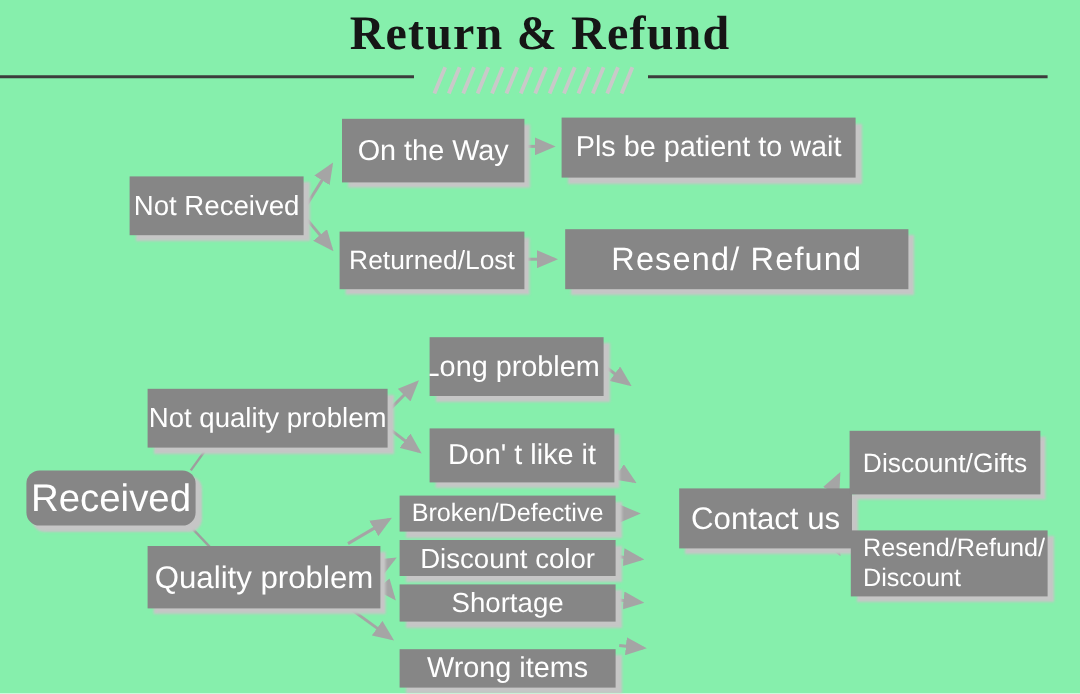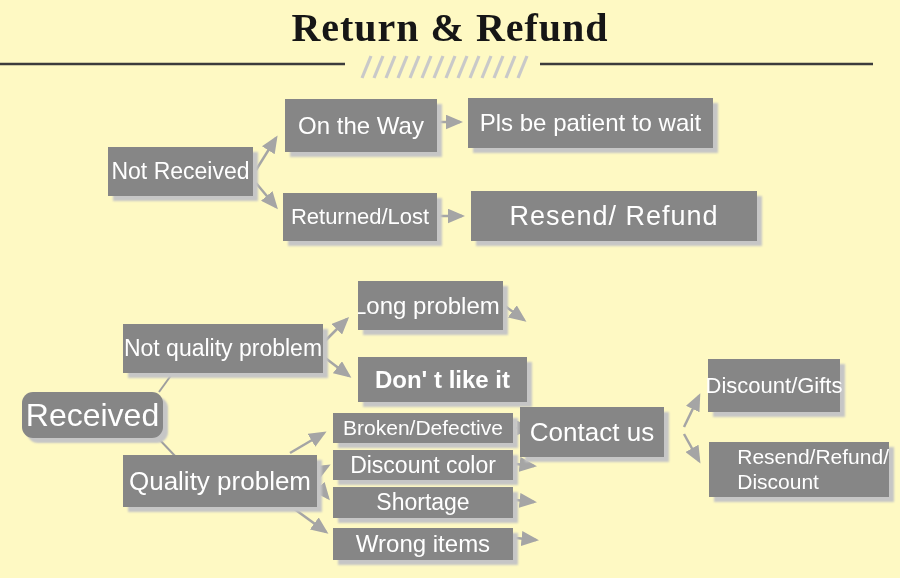--- a/index.html
+++ b/index.html
@@ -1,17 +1,17 @@
 <!DOCTYPE html>
 <html><head>
 <meta charset="utf-8">
 <style>
   html,body{margin:0;padding:0;background:#ffffff;}
   .stage{
-    position:relative;width:900px;height:578px;background:#fef9c3;
+    position:relative;width:900px;height:578px;background:#86efac;
     overflow:hidden;font-family:"Liberation Sans",sans-serif;
   }
   .page-title{
     position:absolute;top:4px;left:0;width:100%;margin:0;
     text-align:center;font-family:"Liberation Serif",serif;
     font-weight:700;font-size:40px;letter-spacing:1px;color:#161616;
   }
   svg.layer{position:absolute;top:0;left:0;}
   .node{
     position:absolute;background:#868686;color:#ffffff;
@@ -20,29 +20,29 @@
   }
   .n-not-received   {left:108px;top:147px;width:145px;height:49px;font-size:23px;}
   .n-on-the-way     {left:285px;top:99px; width:152px;height:53px;font-size:24px;}
   .n-pls-wait       {left:468px;top:98px; width:245px;height:50px;font-size:24px;}
   .n-returned-lost  {left:283px;top:193px;width:154px;height:48px;font-size:22px;}
   .n-resend-refund  {left:471px;top:191px;width:286px;height:50px;font-size:27px;letter-spacing:1px;}
   .n-received       {left:22px; top:392px;width:141px;height:46px;font-size:32px;border-radius:11px;}
   .n-not-quality    {left:123px;top:324px;width:200px;height:49px;font-size:23px;}
   .n-long-delivery  {left:358px;top:281px;width:145px;height:49px;font-size:24px;justify-content:flex-start;overflow:hidden;}
   .n-long-delivery .lbl{margin-left:-5px;}
-  .n-dont-like      {left:358px;top:357px;width:169px;height:45px;font-size:24px;font-weight:bold;}
+  .n-dont-like      {left:358px;top:357px;width:154px;height:45px;font-size:24px;}
   .n-quality        {left:123px;top:455px;width:194px;height:52px;font-size:26px;}
   .n-broken         {left:333px;top:413px;width:180px;height:30px;font-size:21px;}
   .n-diff-color     {left:333px;top:450px;width:180px;height:30px;font-size:23px;}
   .n-shortage       {left:333px;top:487px;width:180px;height:31px;font-size:23px;}
-  .n-wrong-items    {left:333px;top:528px;width:180px;height:32px;font-size:24px;}
-  .n-contact        {left:520px;top:407px;width:144px;height:50px;font-size:26px;}
-  .n-discount-gifts {left:708px;top:359px;width:132px;height:53px;font-size:22px;}
-  .n-rrd            {left:709px;top:442px;width:180px;height:55px;font-size:21px;justify-content:flex-end;padding-left:8px;box-sizing:border-box;}
+  .n-wrong-items    {left:333px;top:541px;width:180px;height:32px;font-size:24px;}
+  .n-contact        {left:566px;top:407px;width:144px;height:50px;font-size:26px;}
+  .n-discount-gifts {left:708px;top:359px;width:159px;height:53px;font-size:22px;}
+  .n-rrd            {left:709px;top:442px;width:164px;height:55px;font-size:21px;justify-content:center;padding-left:8px;box-sizing:border-box;}
   .n-rrd .lines{line-height:1.15;text-align:left;white-space:normal;}
   .n-rrd .lines span{display:block;}
 </style>
 </head>
 <body>
 
 <div class="stage">
 
   <h1 class="page-title">Return &amp; Refund</h1>
 

